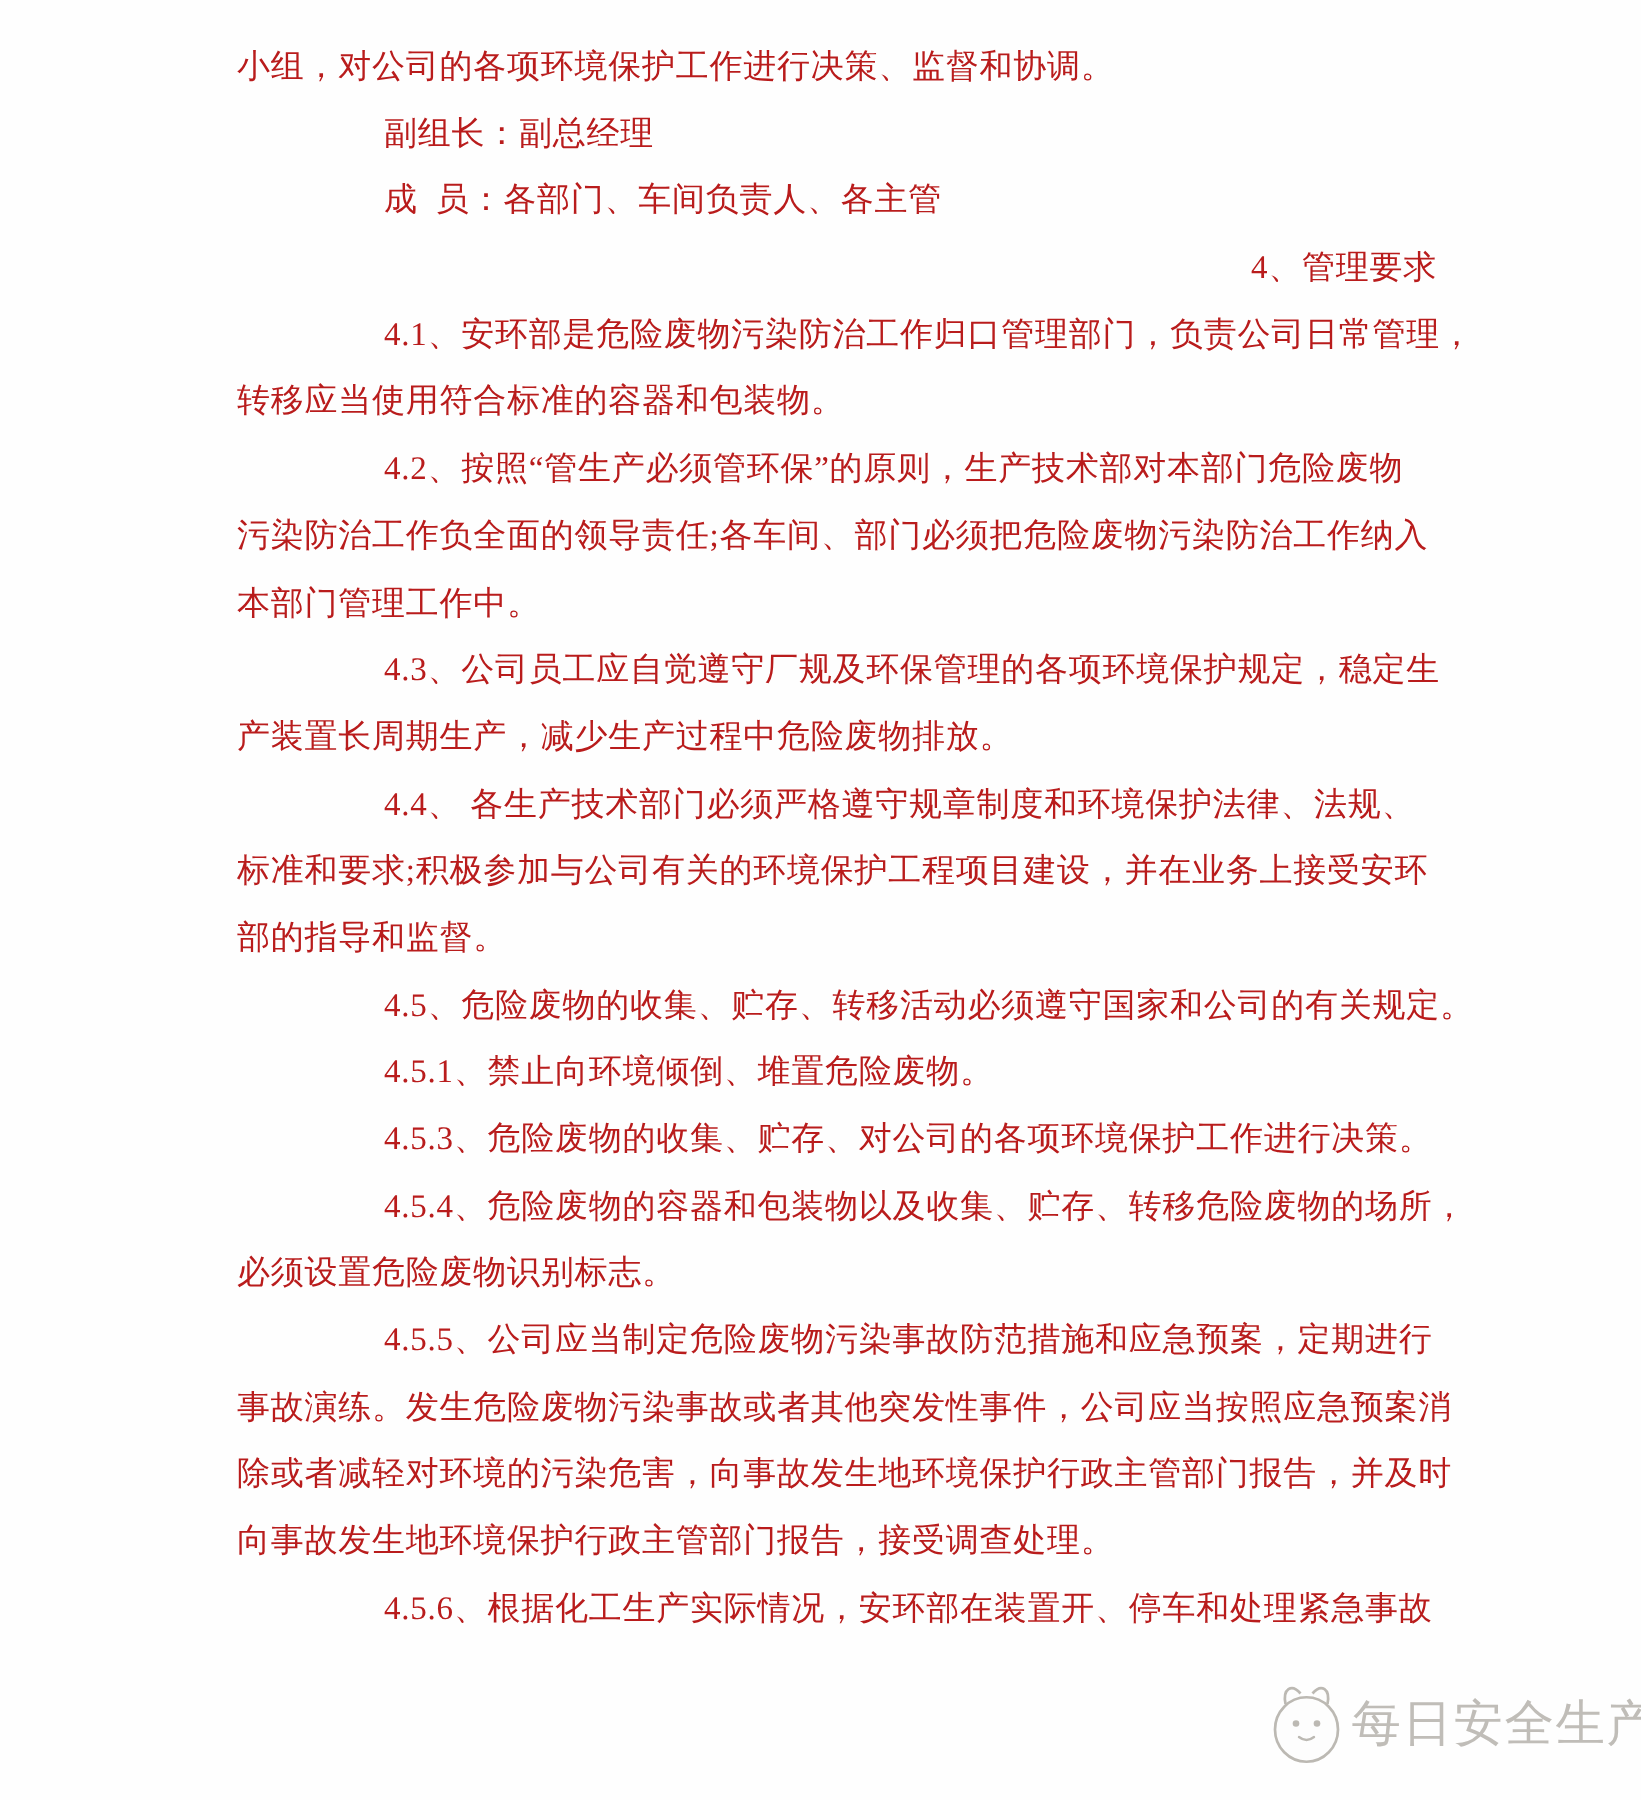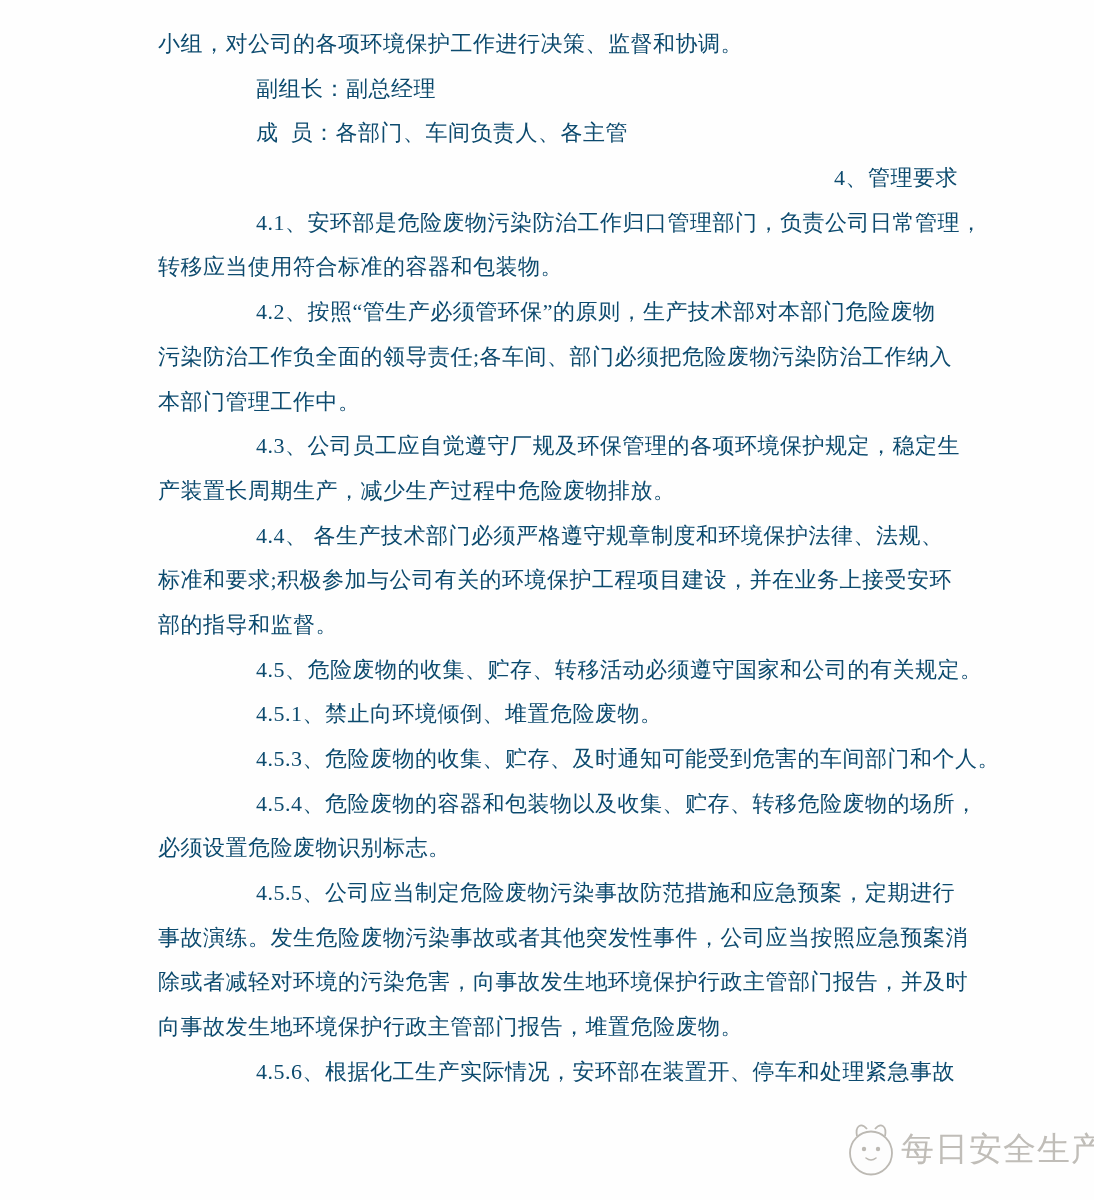--- a/index.html
+++ b/index.html
@@ -15,21 +15,21 @@
     overflow: hidden;
     font-family: "Liberation Serif", "DejaVu Serif", serif;
   }
   .doc-lines {
     position: absolute;
     left: 158px;
     top: 22px;
     width: 800px;
     font-size: 22px;
     line-height: 44.7px;
-    color: #0c4a6e;
+    color: #b91c1c;
     letter-spacing: 0.5px;
   }
   .line {
     height: 44.7px;
     white-space: pre;
   }
   .line.deep { padding-left: 98px; }
   .line.section { padding-left: 55px; text-align: right; }
   .watermark {
     position: absolute;
@@ -64,27 +64,27 @@
       <div class="line deep">4.2、按照“管生产必须管环保”的原则，生产技术部对本部门危险废物</div>
       <div class="line">污染防治工作负全面的领导责任;各车间、部门必须把危险废物污染防治工作纳入</div>
       <div class="line">本部门管理工作中。</div>
       <div class="line deep">4.3、公司员工应自觉遵守厂规及环保管理的各项环境保护规定，稳定生</div>
       <div class="line">产装置长周期生产，减少生产过程中危险废物排放。</div>
       <div class="line deep">4.4、 各生产技术部门必须严格遵守规章制度和环境保护法律、法规、</div>
       <div class="line">标准和要求;积极参加与公司有关的环境保护工程项目建设，并在业务上接受安环</div>
       <div class="line">部的指导和监督。</div>
       <div class="line deep">4.5、危险废物的收集、贮存、转移活动必须遵守国家和公司的有关规定。</div>
       <div class="line deep">4.5.1、禁止向环境倾倒、堆置危险废物。</div>
-      <div class="line deep">4.5.3、危险废物的收集、贮存、及时通知可能受到危害的车间部门和个人。</div>
+      <div class="line deep">4.5.3、危险废物的收集、贮存、对公司的各项环境保护工作进行决策。</div>
       <div class="line deep">4.5.4、危险废物的容器和包装物以及收集、贮存、转移危险废物的场所，</div>
       <div class="line">必须设置危险废物识别标志。</div>
       <div class="line deep">4.5.5、公司应当制定危险废物污染事故防范措施和应急预案，定期进行</div>
       <div class="line">事故演练。发生危险废物污染事故或者其他突发性事件，公司应当按照应急预案消</div>
       <div class="line">除或者减轻对环境的污染危害，向事故发生地环境保护行政主管部门报告，并及时</div>
-      <div class="line">向事故发生地环境保护行政主管部门报告，堆置危险废物。</div>
+      <div class="line">向事故发生地环境保护行政主管部门报告，接受调查处理。</div>
       <div class="line deep">4.5.6、根据化工生产实际情况，安环部在装置开、停车和处理紧急事故</div>
     </div>
 
   <div class="watermark">
     <svg class="mascot-icon" width="52" height="58" viewBox="0 0 52 58" aria-hidden="true">
 
       <path d="M12,16 C10,6 16,2 22,9" fill="#fdfdfd" stroke="#bcb9b3" stroke-width="1.8"></path>
       <path d="M40,16 C42,6 36,2 30,9" fill="#fdfdfd" stroke="#bcb9b3" stroke-width="1.8"></path>
 
       <ellipse cx="26" cy="33" rx="21" ry="21.5" fill="#fdfdfd" stroke="#bcb9b3" stroke-width="1.8"></ellipse>

